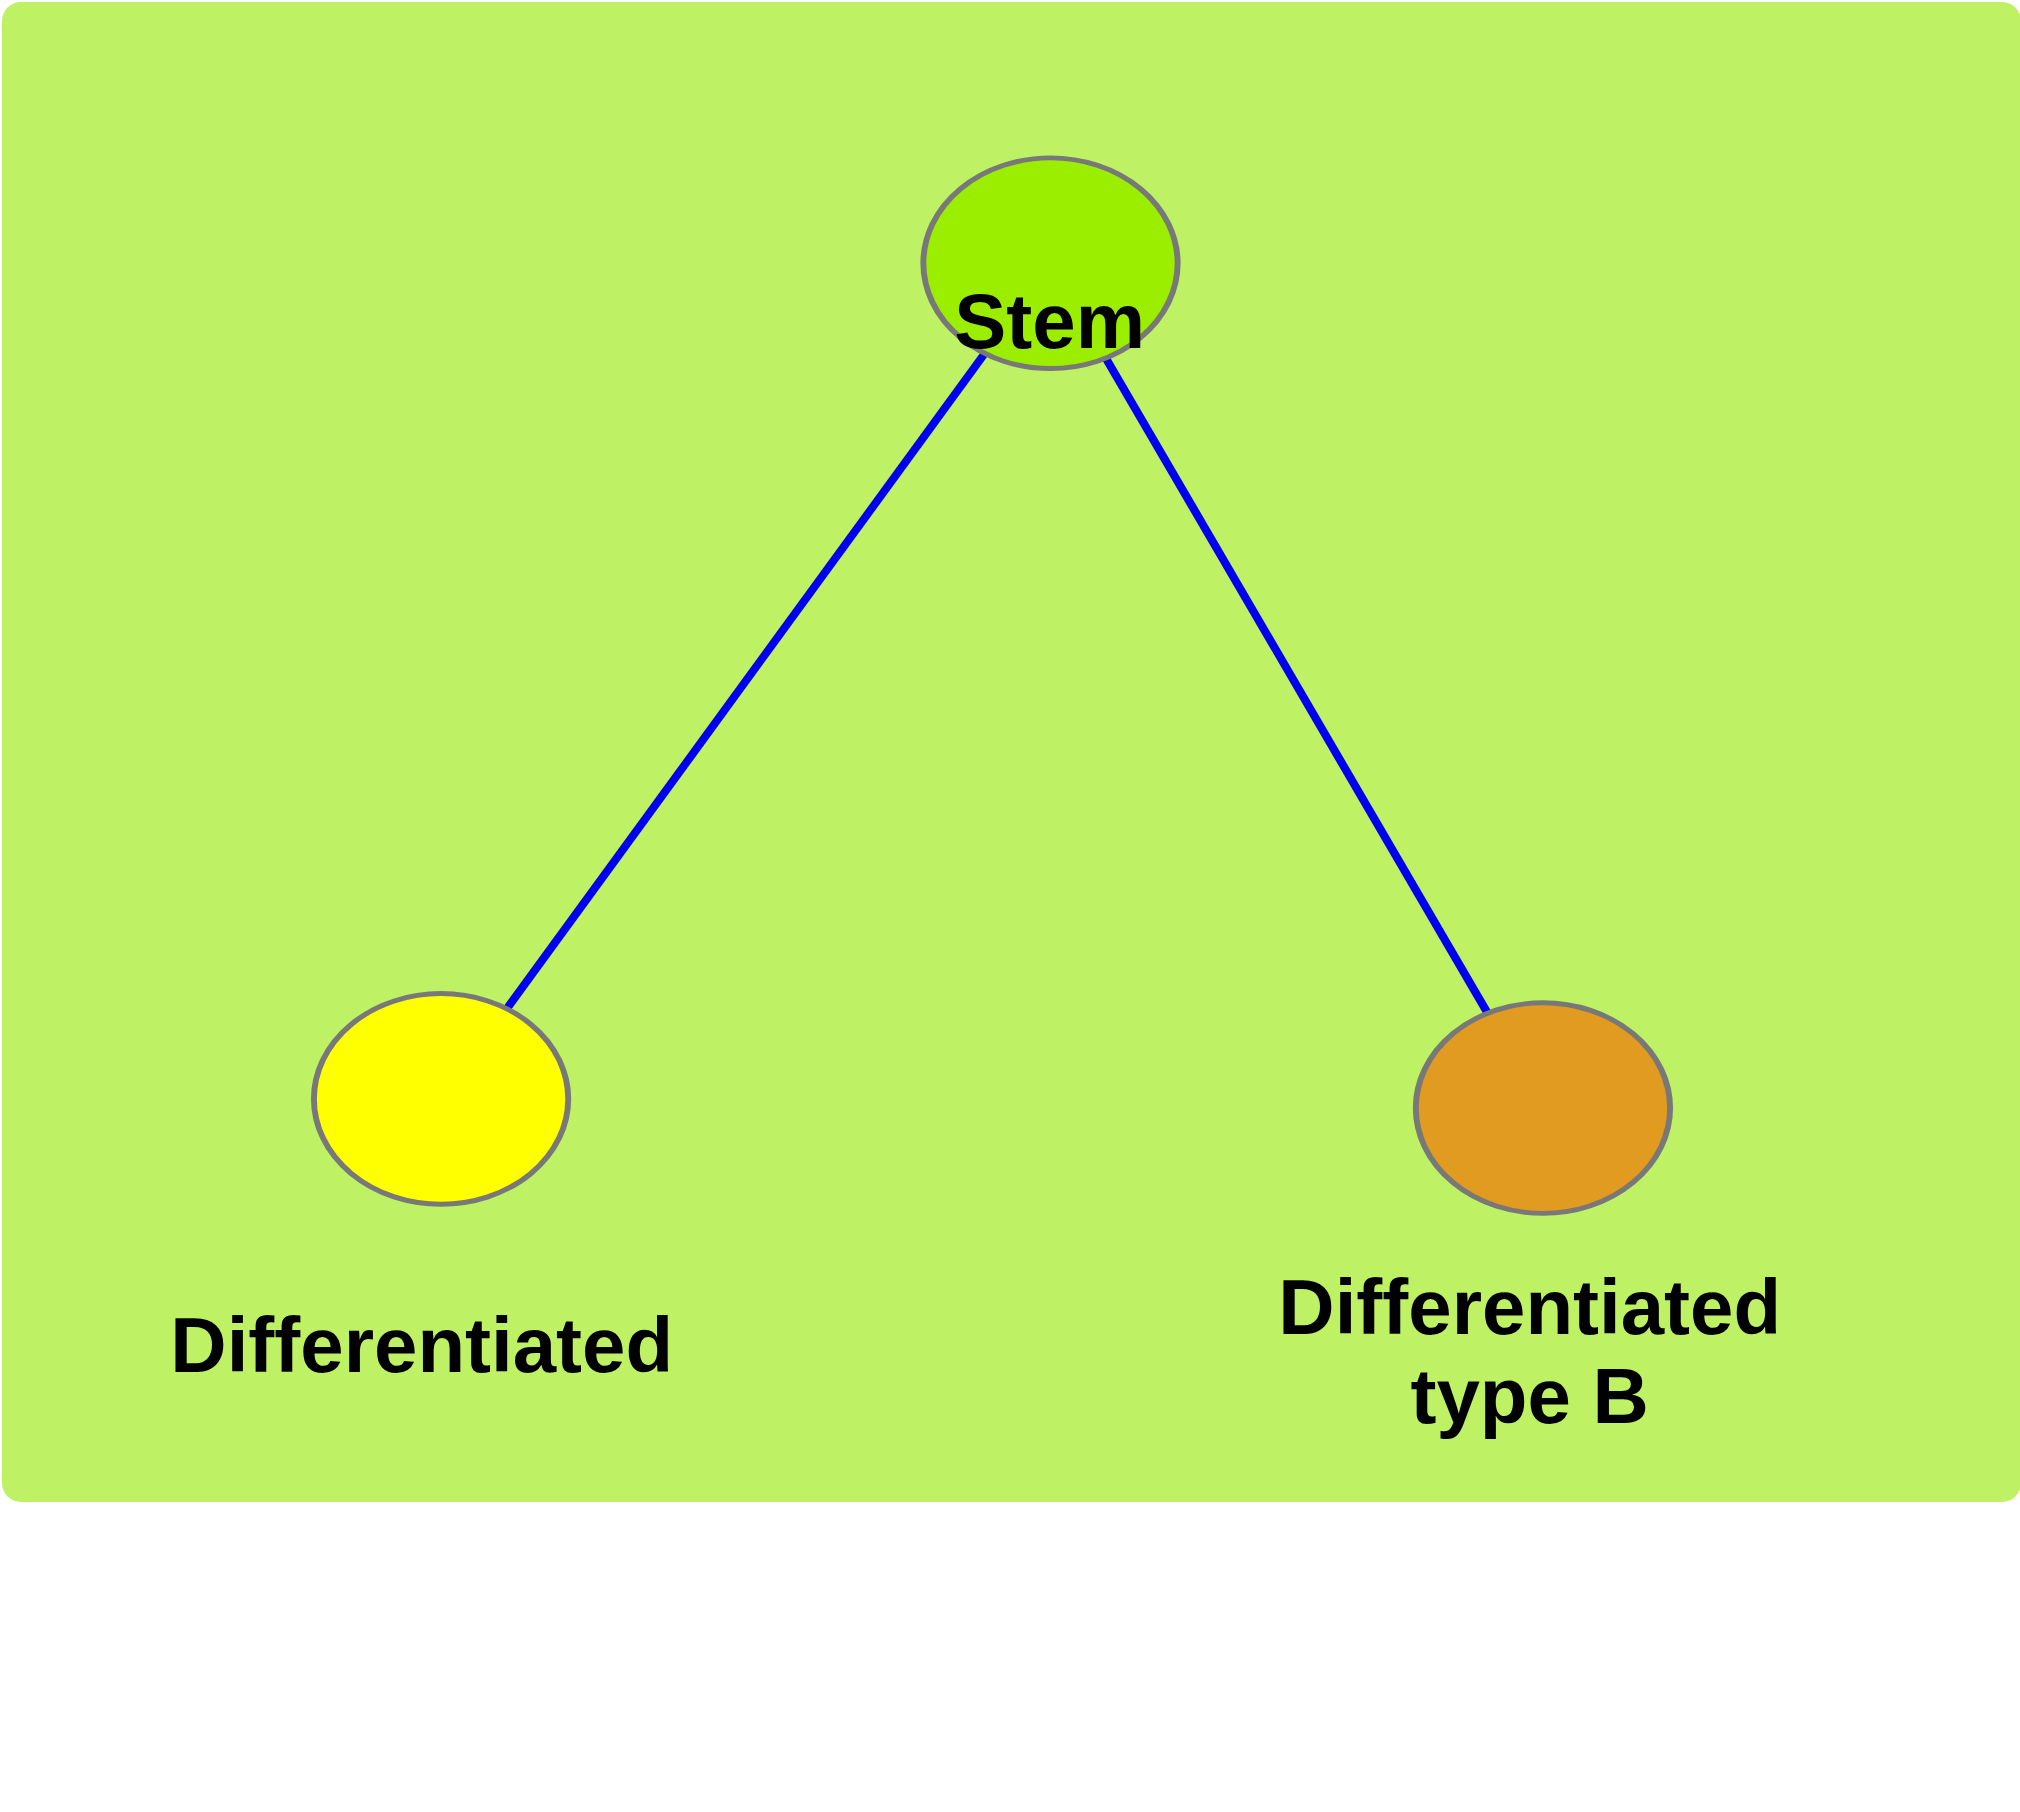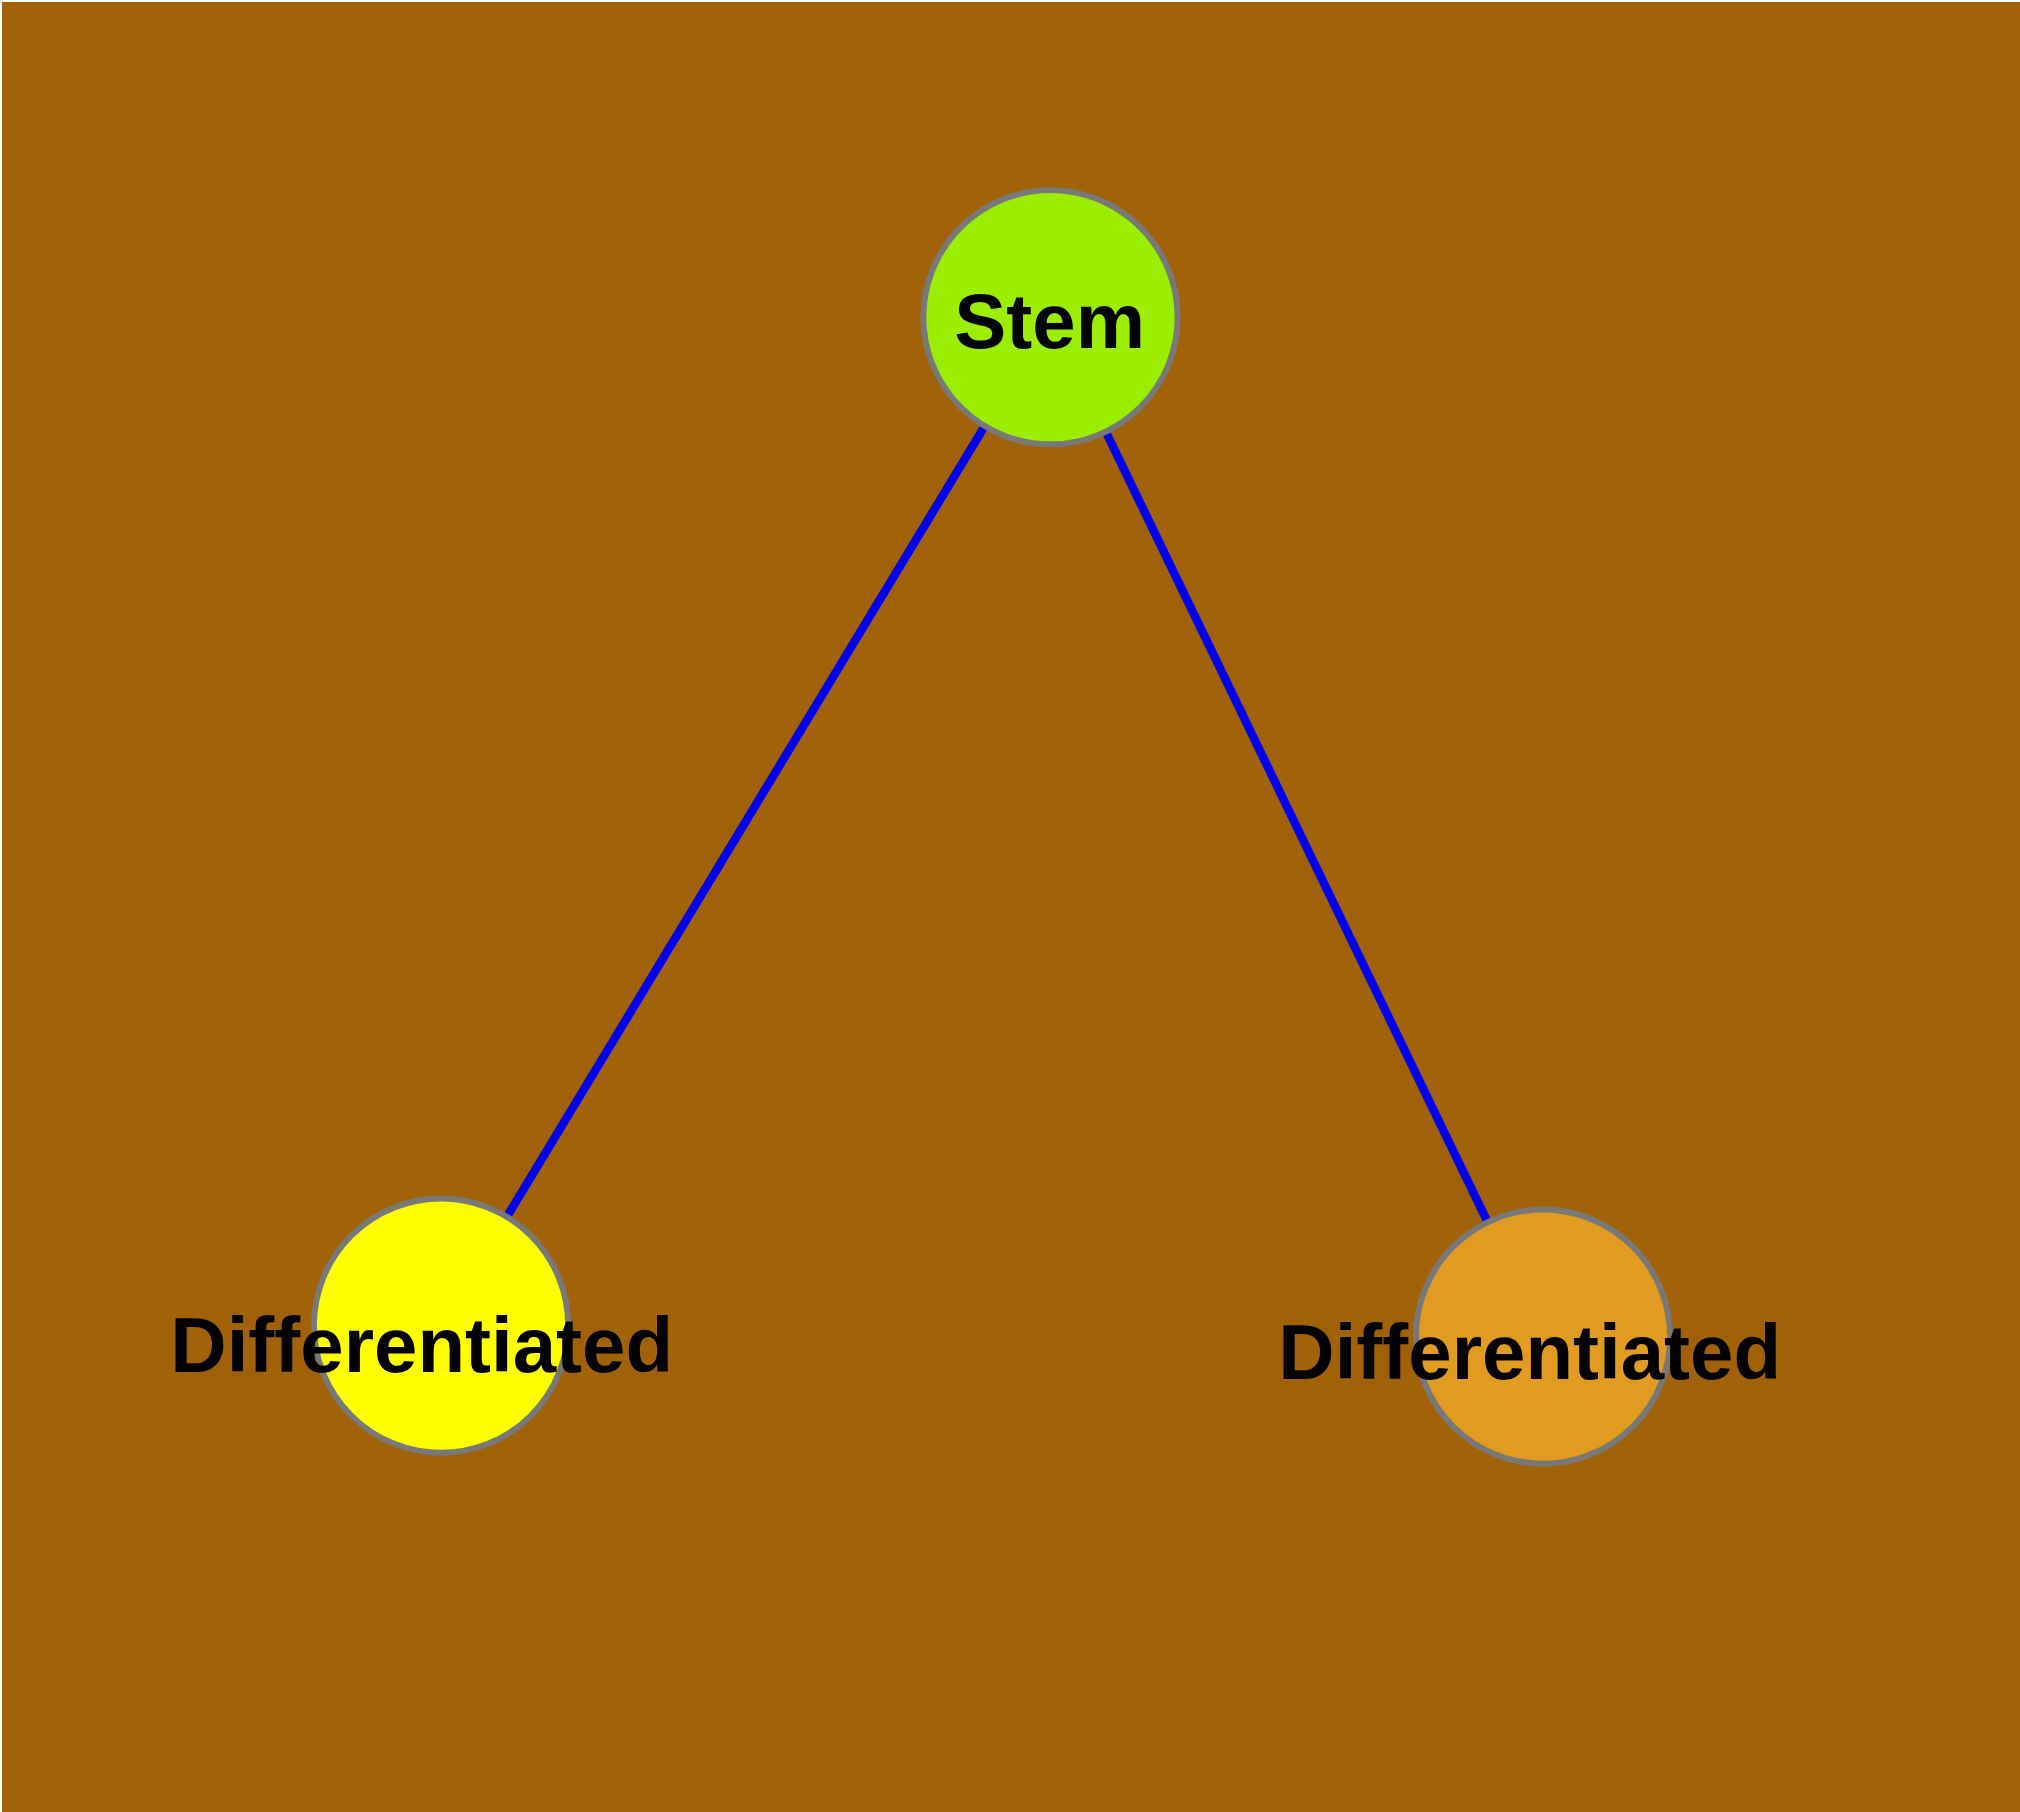--- a/index.html
+++ b/index.html
@@ -8,22 +8,23 @@
     width: 2021px;
     height: 1812px;
     background: #ffffff; 
     overflow: hidden;
   }
   .canvas {
     position: absolute;
     left: 1.7px;
     top: 1.7px;
     width: 2019px;
-    height: 1810px;
-    background: #a16207;
+    height: 1500px;
+    background: #bef264;
+    border-radius: 19px;
   }
   .graph-svg {
     position: absolute;
     left: 0;
     top: 0;
     width: 100%;
     height: 100%;
     display: block;
   }
   .graph-svg circle {
@@ -64,16 +65,17 @@
   </svg>
 
   <div class="node-label label-stem">Stem</div>
 
   <div class="node-label label-a">
     <div>Differentiated</div>
   </div>
 
   <div class="node-label label-b">
     <div>Differentiated</div>
+    <div>type B</div>
   </div>
 
 </div>
 
 
 </body></html>

